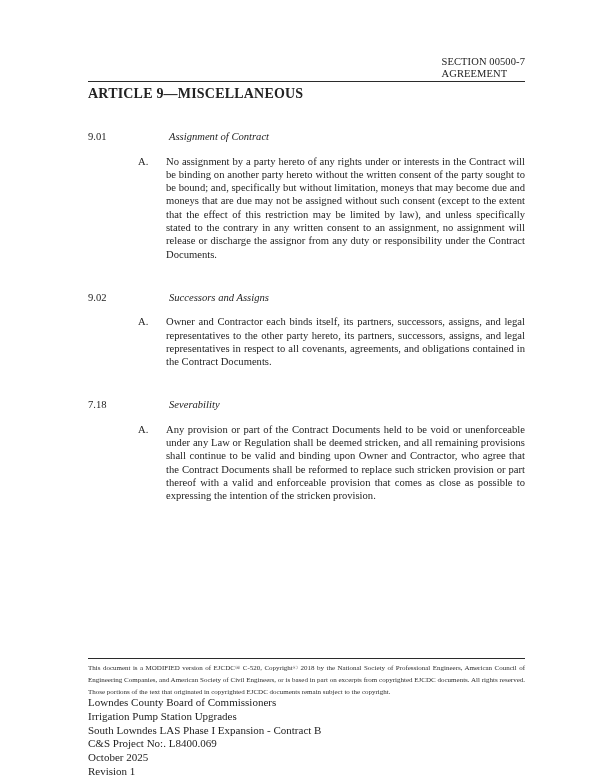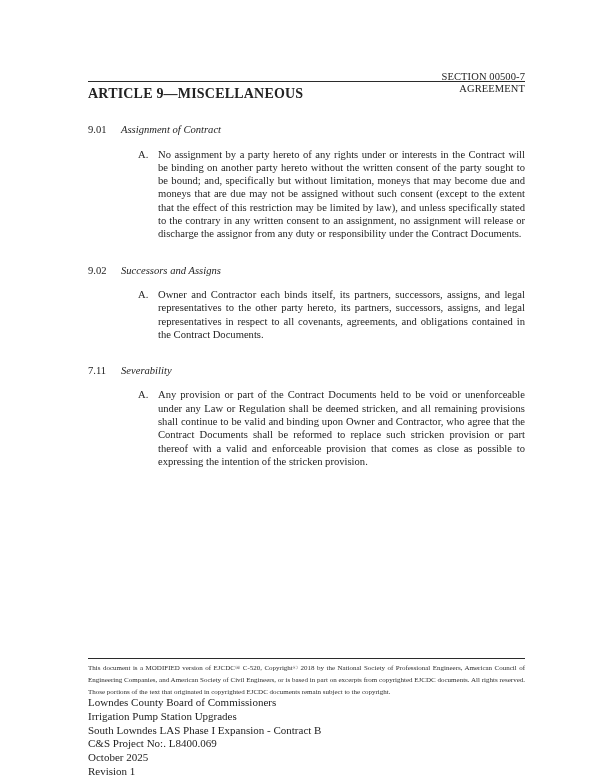--- a/index.html
+++ b/index.html
@@ -12,23 +12,23 @@
     width: 600px;
     height: 776px;
     background: #ffffff;
     font-family: "Liberation Serif", "DejaVu Serif", serif;
     color: #232323;
     overflow: hidden;
   }
   
   .header-right {
     position: absolute;
-    top: 71px;
+    top: 56px;
     right: 75px;
-    text-align: right;
+    text-align: left;
     font-size: 10.5px;
     line-height: 11.8px;
     letter-spacing: 0.1px;
   }
   .header-rule {
     position: absolute;
     top: 81px;
     left: 88px;
     right: 75px;
     border-top: 1.6px solid #2b2b2b;
@@ -43,41 +43,43 @@
     line-height: 13.3px;
   }
   .article-heading {
     margin: 0;
     font-size: 14px;
     font-weight: bold;
     letter-spacing: 0.2px;
   }
   .section-title-row {
     display: flex;
-    margin-top: 23px;
+    margin-top: 30px;
+    gap: 48px;
   }
   .section-number {
     width: 33px;
     flex: 0 0 33px;
   }
   .section-title {
     font-style: italic;
   }
   .para {
     display: flex;
     margin-top: 11px;
     margin-left: 50px;
   }
   .para-label {
     flex: 0 0 20px;
     width: 20px;
   }
   .para-text {
     flex: 1;
     text-align: justify;
+    margin-left: 8px;
   }
   
   .footer-rule {
     position: absolute;
     top: 658px;
     left: 88px;
     right: 75px;
     border-top: 1.6px solid #2b2b2b;
   }
   .footnote {
@@ -137,21 +139,21 @@
         <span class="section-title">Successors and Assigns</span>
       </div>
       <div class="para">
         <span class="para-label">A.</span>
         <div class="para-text">Owner and Contractor each binds itself, its partners, successors, assigns, and legal representatives to the other party hereto, its partners, successors, assigns, and legal representatives in respect to all covenants, agreements, and obligations contained in the Contract Documents.</div>
       </div>
     </div>
 
     <div>
       <div class="section-title-row">
-        <span class="section-number">7.11</span>
+        <span class="section-number">7.18</span>
         <span class="section-title">Severability</span>
       </div>
       <div class="para">
         <span class="para-label">A.</span>
         <div class="para-text">Any provision or part of the Contract Documents held to be void or unenforceable under any Law or Regulation shall be deemed stricken, and all remaining provisions shall continue to be valid and binding upon Owner and Contractor, who agree that the Contract Documents shall be reformed to replace such stricken provision or part thereof with a valid and enforceable provision that comes as close as possible to expressing the intention of the stricken provision.</div>
       </div>
     </div>
 
   </div>
 

